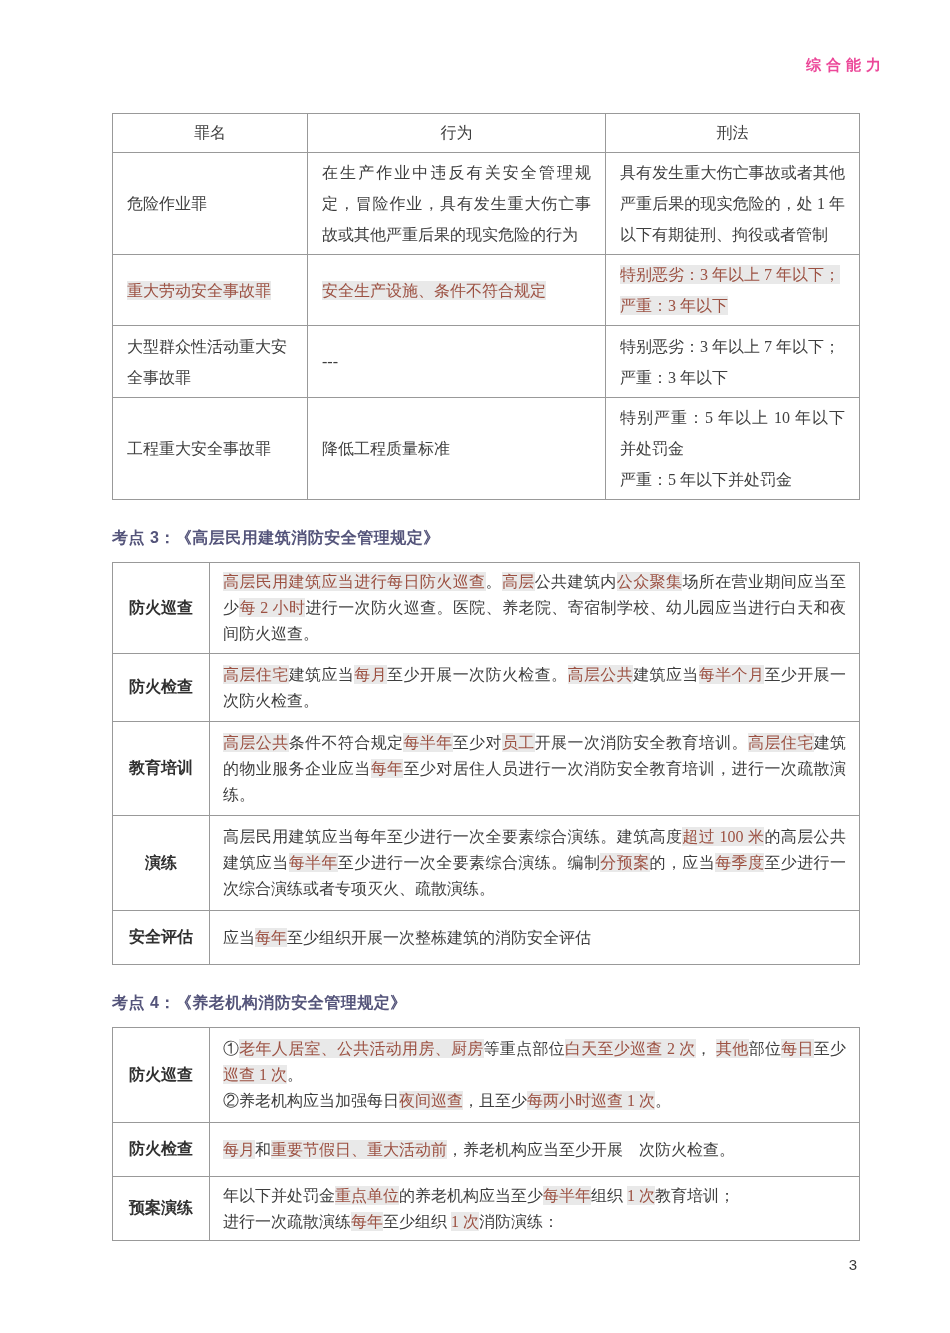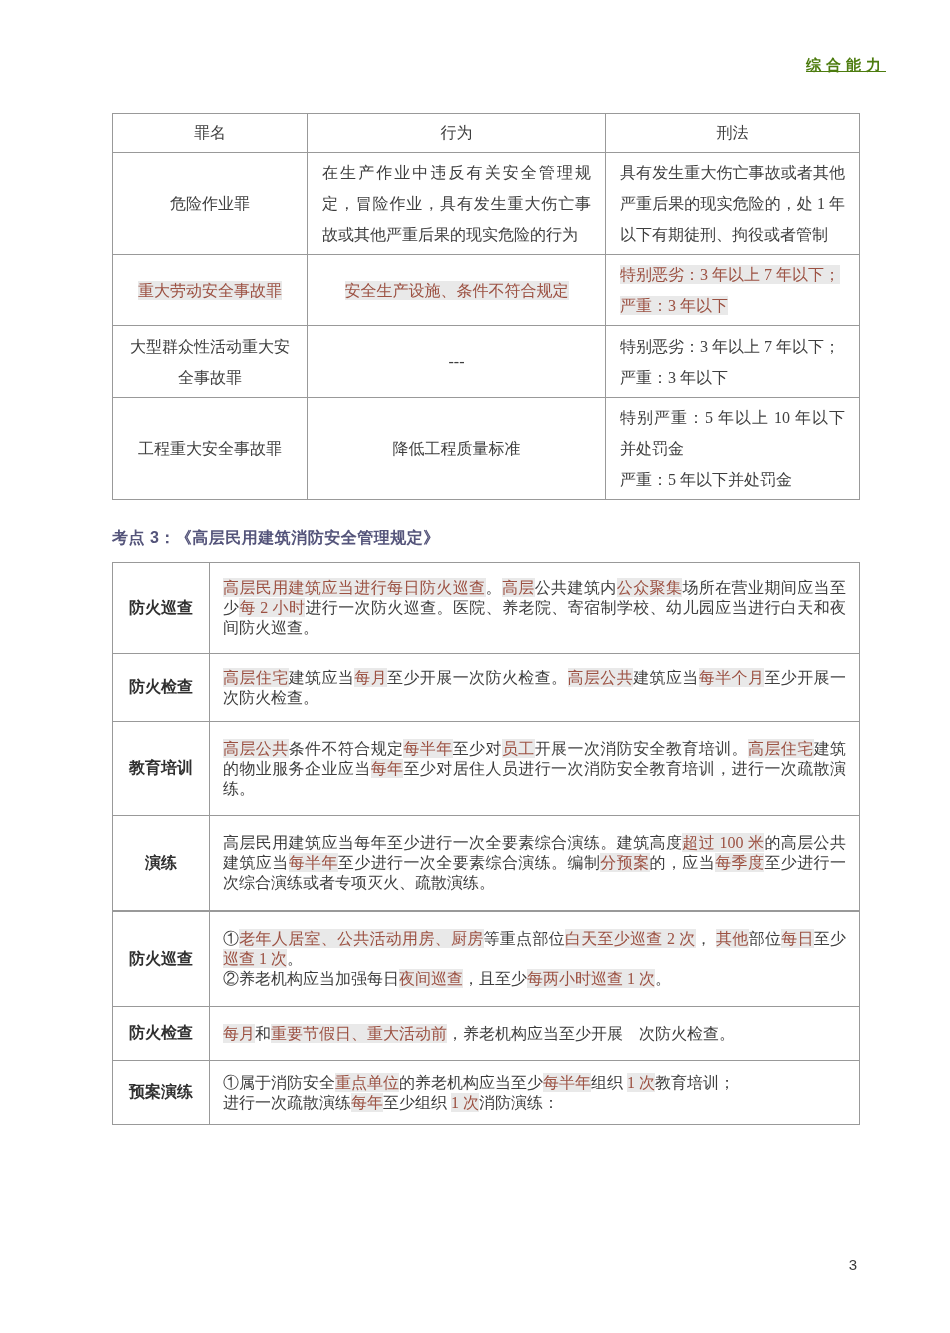--- a/index.html
+++ b/index.html
@@ -16,46 +16,46 @@
     width:950px;height:1333px;
     background:#ffffff;
     position:relative;
     font-family:"Liberation Serif","DejaVu Serif",serif;
     color:var(--text);
   }
   .page{position:relative;width:950px;height:1333px;overflow:hidden;}
   .header-right{
     position:absolute;top:56px;right:64px;
     font-family:"Liberation Sans","DejaVu Sans",sans-serif;
-    font-size:15px;font-weight:700;color:#4d7c0f;letter-spacing:5px;text-decoration:underline;
+    font-size:15px;font-weight:700;color:#ec4899;letter-spacing:5px;
   }
   .content{width:747px;margin-left:112px;}
   table{border-collapse:collapse;table-layout:fixed;width:747px;background:#fff;}
   td,th{border:1px solid var(--border);vertical-align:middle;font-weight:normal;}
   
   .t1{margin-top:113px;}
   .t1 thead th{height:39px;text-align:center;font-size:16px;color:var(--text);padding:2px 8px;}
   .t1 td{font-size:16px;line-height:31px;padding:4px 14px;}
-  .t1 td.center{text-align:center;}
+  .t1 td.center{text-align:left;}
   .t1 td.left{text-align:justify;}
   
   h2.section-title{
     font-family:"Liberation Sans","DejaVu Sans",sans-serif;
     font-size:16px;font-weight:700;color:var(--heading);
     margin:28px 0 13px 0;letter-spacing:0.5px;
   }
   
   .kt th.rowlabel{
     width:97px;text-align:center;
     font-family:"Liberation Sans","DejaVu Sans",sans-serif;
     font-size:16px;font-weight:700;color:var(--label);
     padding:16px 4px;
   }
   .kt td.rowcontent{
-    font-size:16px;line-height:20px;text-align:justify;
+    font-size:16px;line-height:26px;text-align:justify;
     padding:5px 13px;color:var(--text);
   }
   .hl{background:var(--hl-bg);color:var(--accent);padding:1px 0;}
   .page-number{
     position:absolute;top:1256px;right:93px;
     font-family:"Liberation Sans","DejaVu Sans",sans-serif;
     font-size:15px;color:#3A3A3A;
   }
 </style>
 </head>
@@ -121,41 +121,46 @@
             <td class="rowcontent"><span class="hl">高层住宅</span><span>建筑应当</span><span class="hl">每月</span><span>至少开展一次防火检查。</span><span class="hl">高层公共</span><span>建筑应当</span><span class="hl">每半个月</span><span>至少开展一次防火检查。</span></td>
           </tr>
           <tr style="height: 94px;">
             <th class="rowlabel">教育培训</th>
             <td class="rowcontent"><span class="hl">高层公共</span><span>条件不符合规定</span><span class="hl">每半年</span><span>至少对</span><span class="hl">员工</span><span>开展一次消防安全教育培训。</span><span class="hl">高层住宅</span><span>建筑的物业服务企业应当</span><span class="hl">每年</span><span>至少对居住人员进行一次消防安全教育培训，进行一次疏散演练。</span></td>
           </tr>
           <tr style="height: 95px;">
             <th class="rowlabel">演练</th>
             <td class="rowcontent"><span>高层民用建筑应当每年至少进行一次全要素综合演练。建筑高度</span><span class="hl">超过 100 米</span><span>的高层公共建筑应当</span><span class="hl">每半年</span><span>至少进行一次全要素综合演练。编制</span><span class="hl">分预案</span><span>的，应当</span><span class="hl">每季度</span><span>至少进行一次综合演练或者专项灭火、疏散演练。</span></td>
           </tr>
+          <tr style="height: 37px;">
+            <th class="rowlabel">安全评估</th>
+            <td class="rowcontent"><span>应当</span><span class="hl">每年</span><span>至少组织开展一次整栋建筑的消防安全评估</span></td>
+          </tr>
         </tbody>
     </table>
 
+    <h2 class="section-title">考点 4：《养老机构消防安全管理规定》</h2>
 
     <table class="kt">
       <colgroup>
           <col style="width:97px">
           <col style="width:650px">
         </colgroup>
       <tbody>
           <tr style="height: 95px;">
             <th class="rowlabel">防火巡查</th>
             <td class="rowcontent"><span>①</span><span class="hl">老年人居室、公共活动用房、厨房</span><span>等重点部位</span><span class="hl">白天至少巡查 2 次</span><span>，  </span><span class="hl">其他</span><span>部位</span><span class="hl">每日</span><span>至少</span><span class="hl">巡查 1 次</span><span>。</span><br><span>②养老机构应当加强每日</span><span class="hl">夜间巡查</span><span>，且至少</span><span class="hl">每两小时巡查 1 次</span><span>。</span></td>
           </tr>
           <tr style="height: 37px;">
             <th class="rowlabel">防火检查</th>
             <td class="rowcontent"><span class="hl">每月</span><span>和</span><span class="hl">重要节假日、重大活动前</span><span>，养老机构应当至少开展　次防火检查。</span></td>
           </tr>
           <tr style="height: 64px;">
             <th class="rowlabel">预案演练</th>
-            <td class="rowcontent"><span>①属于消防安全</span><span class="hl">重点单位</span><span>的养老机构应当至少</span><span class="hl">每半年</span><span>组织 </span><span class="hl">1 次</span><span>教育培训；</span><br><span>进行一次疏散演练</span><span class="hl">每年</span><span>至少组织 </span><span class="hl">1 次</span><span>消防演练：</span></td>
+            <td class="rowcontent"><span>年以下并处罚金</span><span class="hl">重点单位</span><span>的养老机构应当至少</span><span class="hl">每半年</span><span>组织 </span><span class="hl">1 次</span><span>教育培训；</span><br><span>进行一次疏散演练</span><span class="hl">每年</span><span>至少组织 </span><span class="hl">1 次</span><span>消防演练：</span></td>
           </tr>
         </tbody>
     </table>
 
   </div>
 
   <div class="page-number">3</div>
 </div>
 
 </body></html>

